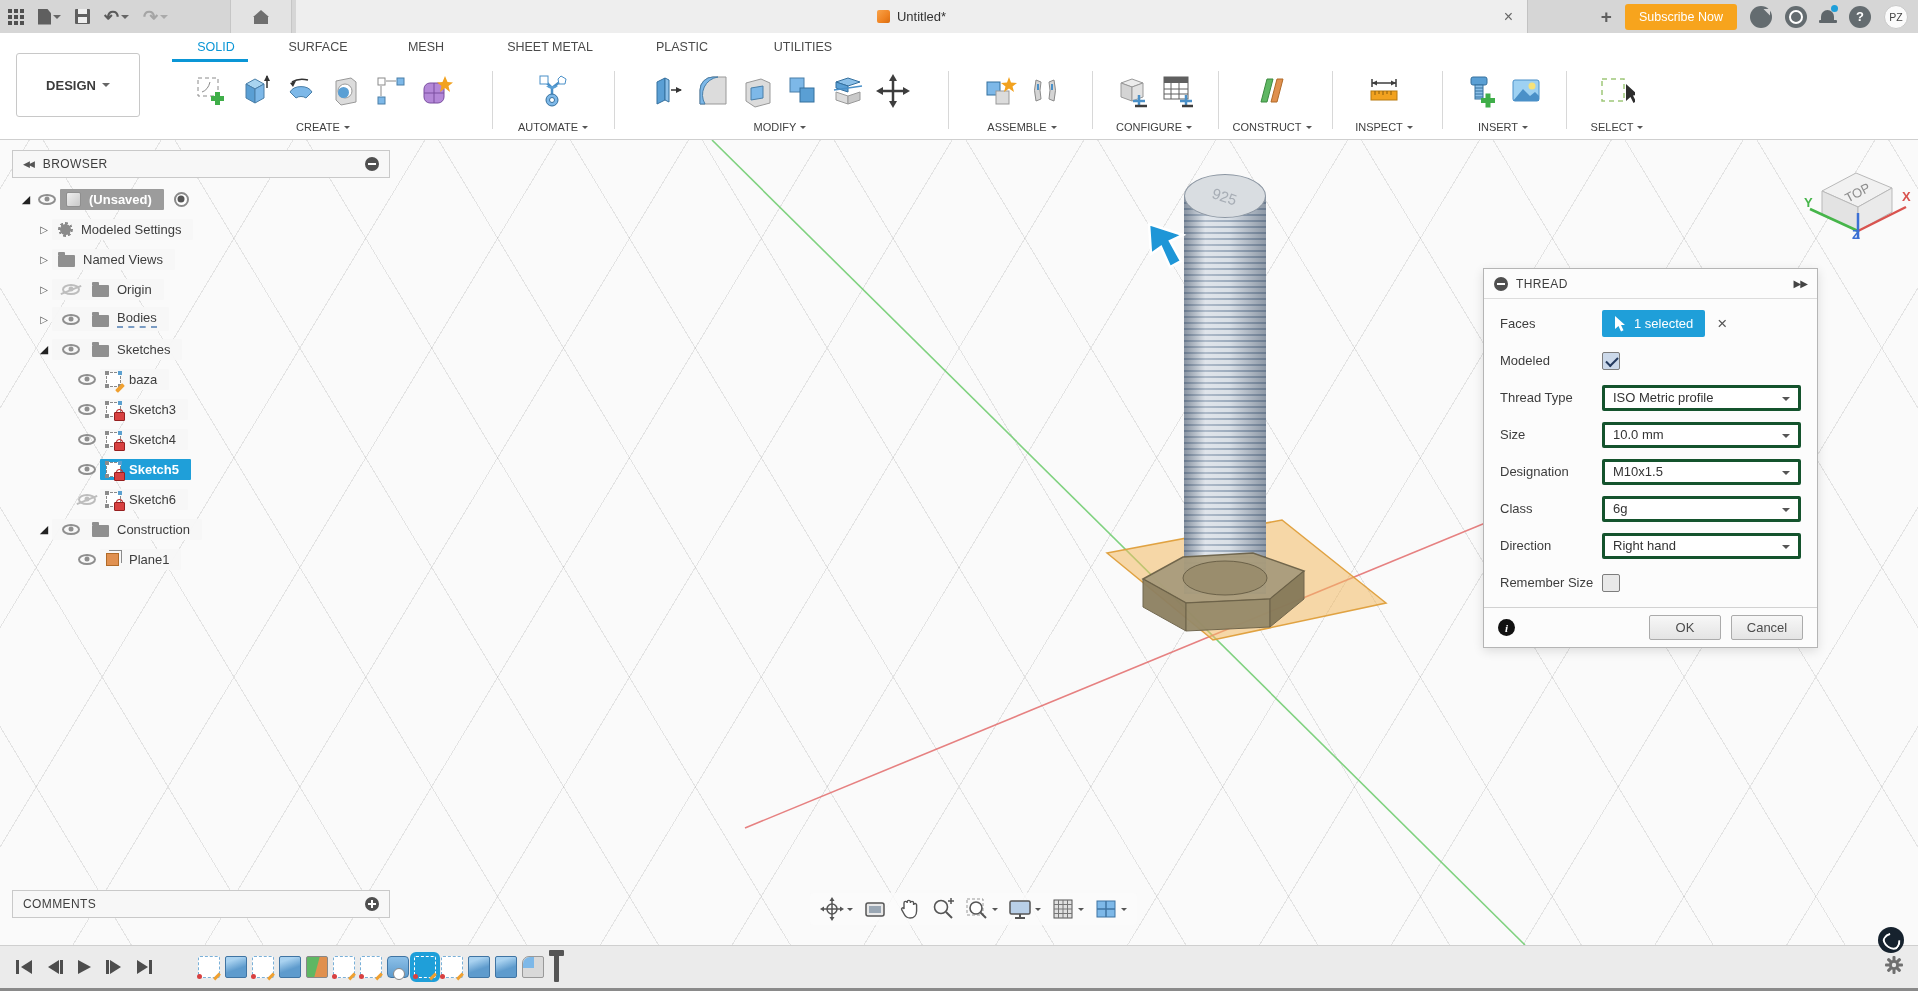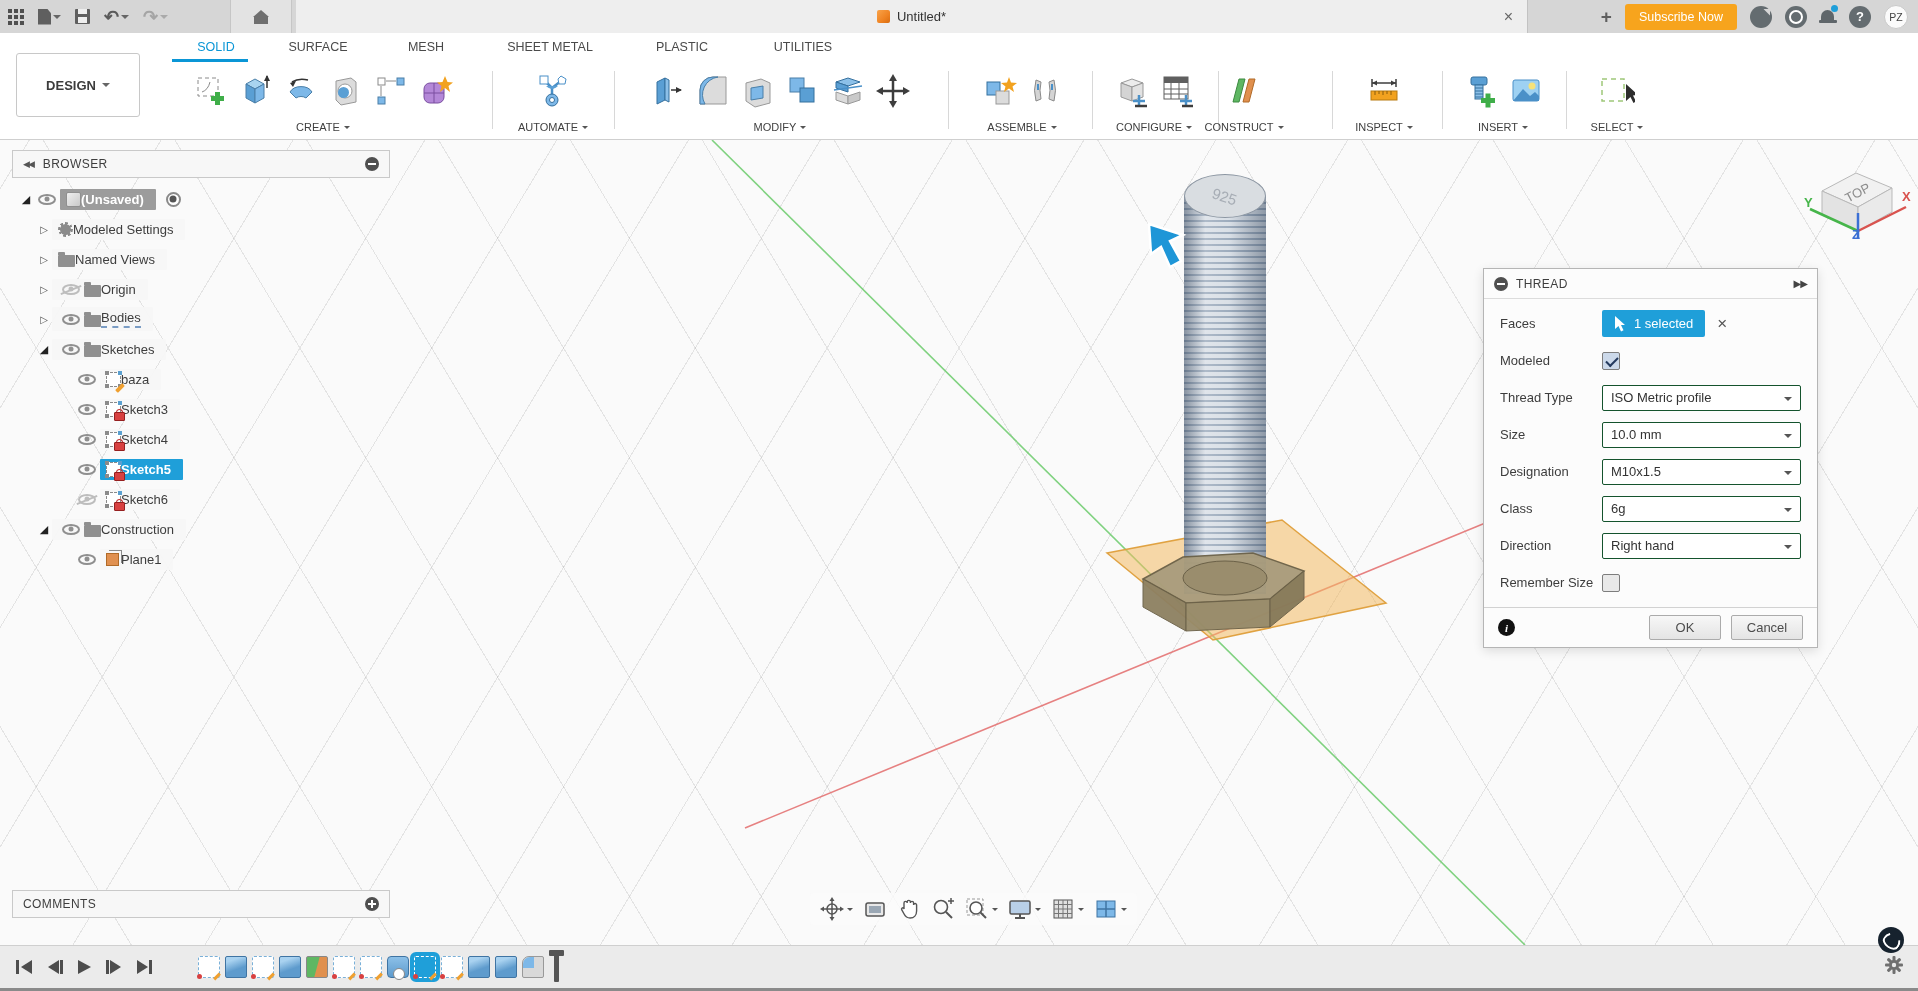--- a/index.html
+++ b/index.html
@@ -61,21 +61,21 @@
 .minus-circ{margin-left:auto;width:14px;height:14px;border-radius:50%;background:#4f4f4f;position:relative}
 .minus-circ::after{content:'';position:absolute;left:3px;top:6px;width:8px;height:2px;background:#fff}
 .plus-circ{margin-left:auto;width:14px;height:14px;border-radius:50%;background:#4f4f4f;position:relative}
 .plus-circ::before{content:'';position:absolute;left:3px;top:6px;width:8px;height:2px;background:#fff}
 .plus-circ::after{content:'';position:absolute;left:6px;top:3px;width:2px;height:8px;background:#fff}
 .tree{margin-top:6px}
 .trow{height:30px;display:flex;align-items:center;font-size:13px;color:#3d3d3d}
 .trow .tw{width:16px;text-align:center;font-size:10px;color:#555}
 .trow .tw.open{font-size:11px;color:#222}
 .lvl0{padding-left:6px}.lvl1{padding-left:24px}.lvl2{padding-left:62px}
-.chip{display:flex;align-items:center;background:rgba(247,247,247,.95);padding:3px 12px 3px 6px;border-radius:1px}
+.chip{display:flex;align-items:center;gap:8px;background:rgba(247,247,247,.95);padding:3px 12px 3px 6px;border-radius:1px}
 .chip.selch{background:#1f9fd9;color:#fff;font-weight:bold}
 .chip.greych{background:#9c9c9c;color:#fff;font-weight:bold}
 .eyew{width:26px;display:flex;justify-content:center}
 .eye{position:relative;width:18px;height:11px;border:2px solid #8f8f8f;border-radius:50%}
 .eye::after{content:'';position:absolute;left:50%;top:50%;transform:translate(-50%,-50%);width:5px;height:5px;border-radius:50%;background:#8f8f8f}
 .eye.off{border-color:#bdbdbd}
 .eye.off::after{background:#bdbdbd}
 .eye.off::before{content:'';position:absolute;left:-4px;top:3px;width:22px;height:2px;background:#bdbdbd;transform:rotate(-22deg)}
 .ico-folder{width:17px;height:12px;background:#8f8f8f;border-radius:1px;position:relative;margin-top:3px}
 .ico-folder::before{content:'';position:absolute;top:-3px;left:0;width:7px;height:3px;background:#8f8f8f;border-radius:1px 1px 0 0}
@@ -114,21 +114,21 @@
 
 .dialog{position:absolute;left:1483px;top:268px;width:335px;background:#fcfcfc;border:1px solid #b5b5b5;box-shadow:0 3px 10px rgba(0,0,0,.12)}
 .dlg-head{height:30px;display:flex;align-items:center;padding:0 10px;border-bottom:1px solid #dcdcdc;gap:8px}
 .grip{width:14px;height:14px;border-radius:50%;background:#4f4f4f;position:relative}
 .grip::after{content:'';position:absolute;left:3px;top:6px;width:8px;height:2px;background:#fff}
 .dlg-title{font-size:12px;color:#3e3e3e;letter-spacing:.4px}
 .skip{margin-left:auto;font-size:10px;color:#444;letter-spacing:-1px}
 .dlg-body{padding:6px 0}
 .drow{display:flex;align-items:center;height:37px;padding:0 16px}
 .dlabel{width:102px;font-size:13px;color:#3d3d3d;flex-shrink:0}
-.dd{width:254px;height:26px;background:#fff;border:1px solid #14532d;border-radius:2px;display:flex;align-items:center;padding:8px 8px;font-size:13px;color:#333}
+.dd{width:254px;height:26px;background:#fff;border:3px solid #14532d;border-radius:2px;display:flex;align-items:center;padding:8px 8px;font-size:13px;color:#333}
 .dd .caret{margin-left:auto;border-top-color:#555;margin-top:6px}
 .cb{width:18px;height:18px;border:1px solid #7d7d7d;border-radius:2px;background:#e9e9e9;position:relative}
 .cb.on{background:#ccd9ea}
 .cb.on::after{content:'';position:absolute;left:3px;top:4px;width:10px;height:5px;border-left:2.5px solid #243a5e;border-bottom:2.5px solid #243a5e;transform:rotate(-45deg)}
 .faces-btn{height:27px;background:#1f9fd9;border-radius:2px;display:flex;align-items:center;gap:7px;padding:0 12px;color:#fff;font-size:13px}
 .xclear{margin-left:12px;font-size:17px;color:#555}
 .dlg-foot{border-top:1px solid #d2d2d2;height:40px;display:flex;align-items:center;padding:0 14px;gap:10px}
 .info-circ{width:17px;height:17px;border-radius:50%;background:#111;color:#fff;font-size:11px;font-weight:bold;display:flex;align-items:center;justify-content:center;font-family:"Liberation Serif",serif;font-style:italic}
 .dbtn{height:25px;min-width:72px;background:linear-gradient(#f7f7f7,#e4e4e4);border:1px solid #ababab;border-radius:2px;font-size:13px;color:#4c4c4c;padding:0 14px}
 .dlg-foot .spacer{flex:1}
@@ -447,21 +447,21 @@
           </svg>
         </span>
     </div>
     <div class="rg-label">
         <span>CONFIGURE</span>
         <span class="caret"></span>
       </div>
   </div>
   <div class="rdiv" style="left:1218px"></div>
 
-  <div class="rgroup" style="left:1196px;width:96px">
+  <div class="rgroup" style="left:1224px;width:96px">
     <div class="rg-icons">
       <span class="ricon">
           <svg width="34" height="34">
             <polygon points="6,28 12,5 18,5 12,28" fill="#5fb763" stroke="#3c8a40"></polygon>
             <polygon points="16,28 22,5 28,5 22,28" fill="#e0904e" stroke="#b06a28"></polygon>
           </svg>
         </span>
     </div>
     <div class="rg-label">
         <span>CONSTRUCT</span>

